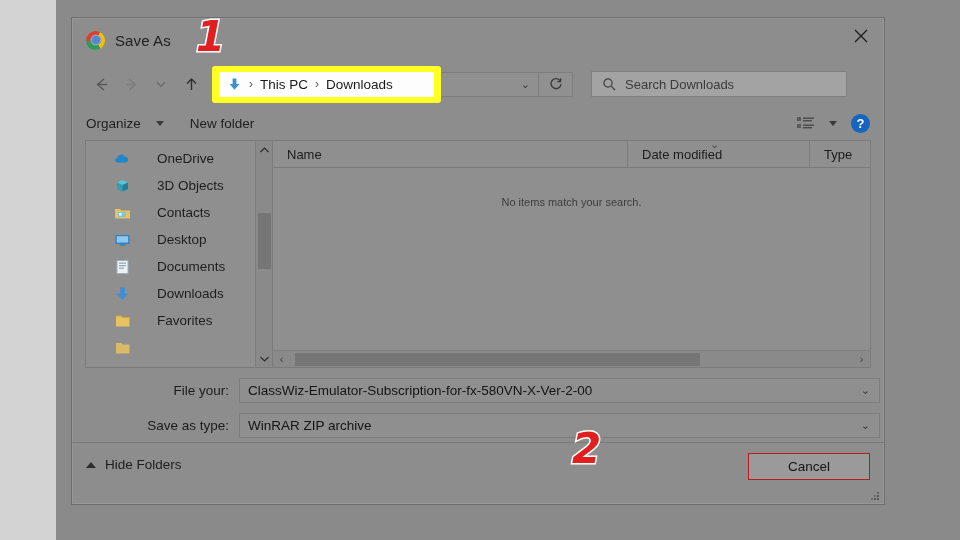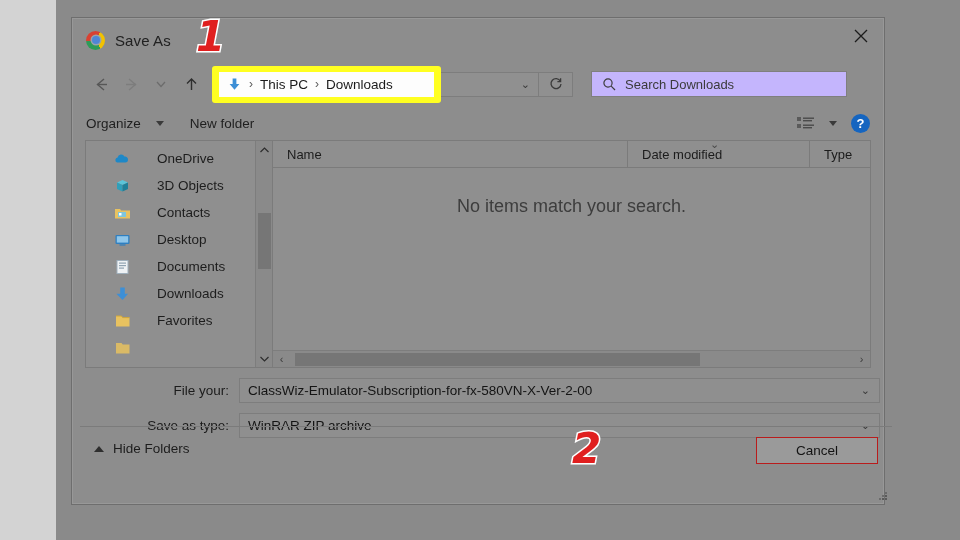--- a/index.html
+++ b/index.html
@@ -89,21 +89,21 @@
     display: flex; align-items: center; justify-content: flex-end;
     padding-right: 8px; background: #909090;
   }
   .refresh-cell {
     width: 34px; height: 25px; border: 1px solid #7d7d7d; border-left: none;
     display: flex; align-items: center; justify-content: center;
     background: #909090;
   }
   .searchbox {
     margin-left: 18px; width: 256px; height: 26px;
-    border: 1px solid #7f7f7f; background: #c4b5fd;
+    border: 1px solid #7f7f7f; background: #a3a3a3;
     display: flex; align-items: center; gap: 9px; padding: 0 10px;
   }
   .search-ph { font-size: 13px; color: #3b3b3b; }
 
   
   .toolbar {
     height: 34px; display: flex; align-items: center;
     padding: 0 14px; position: relative;
   }
   .tb-item {
@@ -164,21 +164,21 @@
     height: 100%; display: flex; align-items: center;
   }
   .col.name { width: 355px; border-right: 1px solid #7b7b7b; }
   .col.date { width: 182px; border-right: 1px solid #7b7b7b; position: relative;}
   .col.type { width: 60px; }
   .sort-caret {
     position: absolute; top: -3px; left: 82px; font-size: 11px; color: #4a4a4a;
   }
   .empty-msg {
     text-align: center; margin-top: 28px;
-    font-size: 18px; color: #3d3d3d;
+    font-size: 11px; color: #3d3d3d;
   }
   .hscroll {
     position: absolute; left: 0; bottom: 0; width: 100%; height: 17px;
     background: #8a8a8a; border-top: 1px solid #7d7d7d;
     display: flex; align-items: center;
   }
   .hs-arrow { width: 17px; text-align: center; font-size: 11px; color: #3c3c3c; }
   .hs-thumb {
     position: absolute; left: 22px; width: 405px; height: 13px;
     background: #767676;
@@ -196,21 +196,21 @@
     width: 641px; height: 25px; background: #8f8f8f;
     border: 1px solid #7d7d7d; display: flex; align-items: center;
     padding: 0 8px; font-size: 13.5px; color: #141414; position: relative;
   }
   .combo .chev {
     position: absolute; right: 9px; font-size: 11px; color: #3a3a3a;
   }
 
   
   .footer {
-    position: absolute; left: 8px; bottom: 0; width: 100%; height: 78px;
+    position: absolute; left: 0; bottom: 0; width: 100%; height: 62px;
     border-top: 1px solid #7b7b7b;
   }
   .hide-folders {
     position: absolute; left: 14px; top: 14px;
     display: flex; align-items: center; gap: 9px;
     font-size: 13.5px; color: #1d1d1d;
   }
   .caret-up {
     width: 0; height: 0; border-left: 5px solid transparent;
     border-right: 5px solid transparent; border-bottom: 6px solid #2e2e2e;

